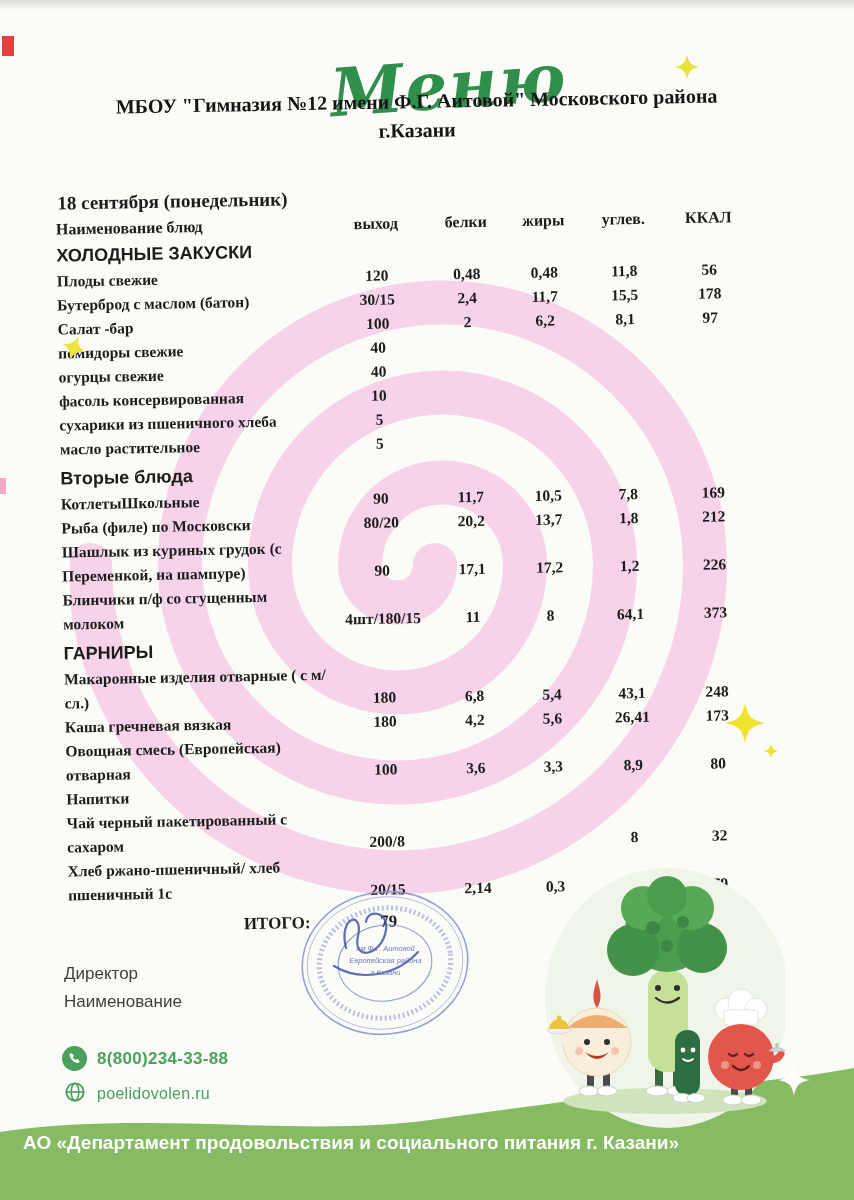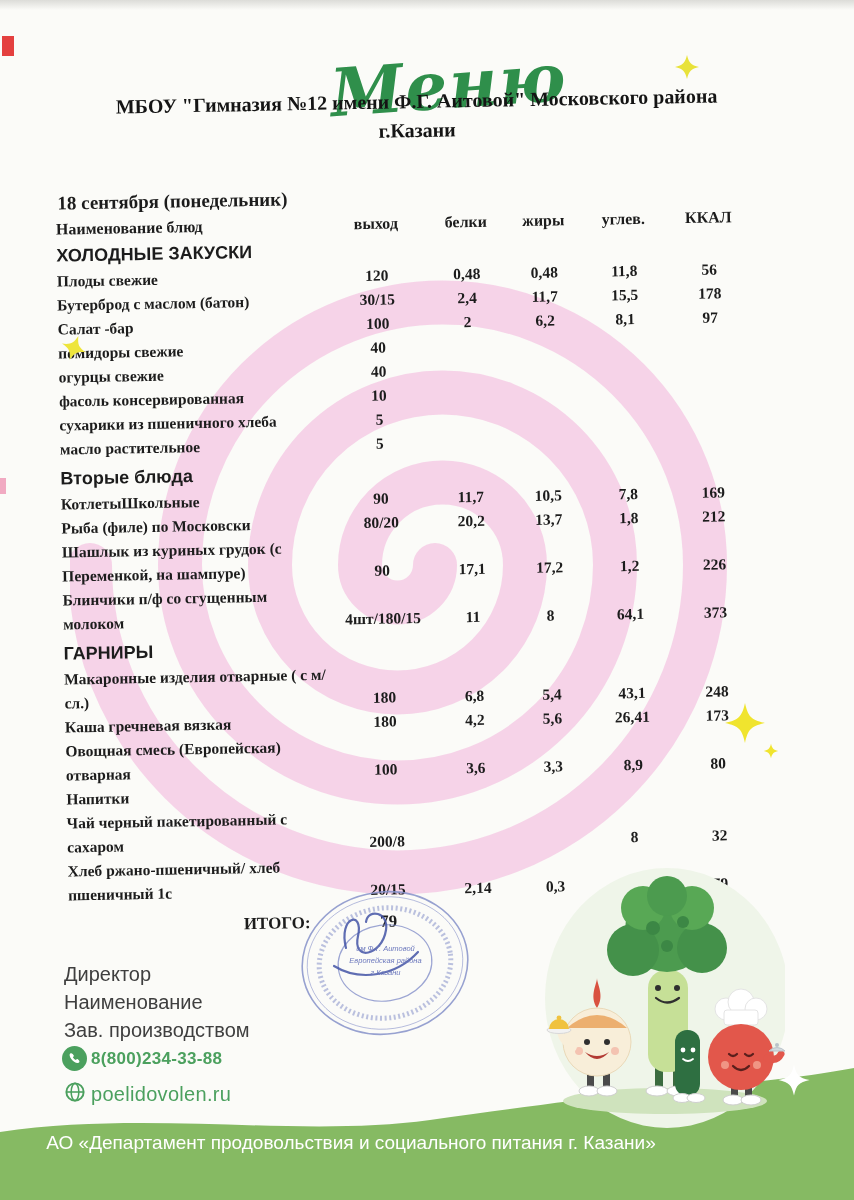--- a/index.html
+++ b/index.html
@@ -58,29 +58,29 @@
   .stamp .stext { position:absolute; left:0; width:175px; text-align:center;
     color:#6d79bd; font-size:7.5px; font-style:italic; line-height:10px; }
   .stamp .s1 { top:58px; } .stamp .s2 { top:70px; } .stamp .s3 { top:82px; }
 
   
   .mascots { position:absolute; left:545px; top:858px; z-index:7; }
 
   
   .wave { position:absolute; left:0; top:1040px; z-index:4; }
   .banner { position:absolute; left:0; top:1132px; width:702px; text-align:center; z-index:8;
-    color:#ffffff; font-weight:normal; font-size:19px; }
+    color:#ffffff; font-weight:bold; font-size:19px; }
 
   .signatories { position:absolute; left:64px; top:960px; z-index:6;
-    color:#3f3f3f; font-size:20px; line-height:28px; }
-  .contact { position:absolute; z-index:6; display:flex; align-items:center; gap:4px; }
+    color:#3f3f3f; font-size:17px; line-height:28px; }
+  .contact { position:absolute; z-index:6; display:flex; align-items:center; gap:10px; }
   .contact.phone-row { left:62px; top:1046px; }
   .contact.site-row { left:63px; top:1080px; }
   .contact .txt { color:#4ba05e; font-size:17px; font-weight:bold; letter-spacing:0.3px; }
-  .contact.site-row .txt { font-size:20px; font-weight:normal; }
+  .contact.site-row .txt { font-size:16px; font-weight:normal; }
   .icon-circle { width:25px; height:25px; border-radius:50%; background:#4ba05e;
     display:flex; align-items:center; justify-content:center; }
 </style>
 </head>
 <body>
 
 <div class="page">
 
   <div class="top-shade"></div>
   <div class="artifact a1"></div>
@@ -403,21 +403,20 @@
     </g>
   </svg>
 
   <svg class="wave" width="854" height="160" viewBox="0 0 854 160">
     <path d="M0 92 C150 70 300 98 430 80 C560 62 650 50 730 44 C780 40 820 34 854 28 L854 160 L0 160 Z" fill="#86ba63"></path>
   </svg>
 
   <div class="signatories">
     <div>Директор</div>
     <div>Наименование</div>
-    <div>Зав. производством</div>
   </div>
 
   <div class="contact phone-row">
     <span class="icon-circle">
       <svg width="15" height="15" viewBox="0 0 20 20">
         <path d="M5.4 2.6 C4 3.3 3.2 4.6 3.6 6.2 C4.3 9.2 6.6 12.4 9.5 14.4 C11.8 15.9 14 16.5 15.4 15.7 C16.5 15.1 16.9 13.9 16.3 12.9 C15.9 12.2 14.5 11 13.8 10.8 C13.2 10.6 12.7 10.8 12.2 11.5 L11.7 12.1 C10.4 11.5 8.5 9.7 7.8 8.3 L8.4 7.8 C9.1 7.3 9.3 6.8 9.1 6.1 C8.8 5.4 7.6 4 7 3.6 C6.4 3.2 5.9 3.2 5.4 2.6 Z" fill="#ffffff"></path>
       </svg>
     </span>
     <span class="txt">8(800)234-33-88</span>
   </div>

